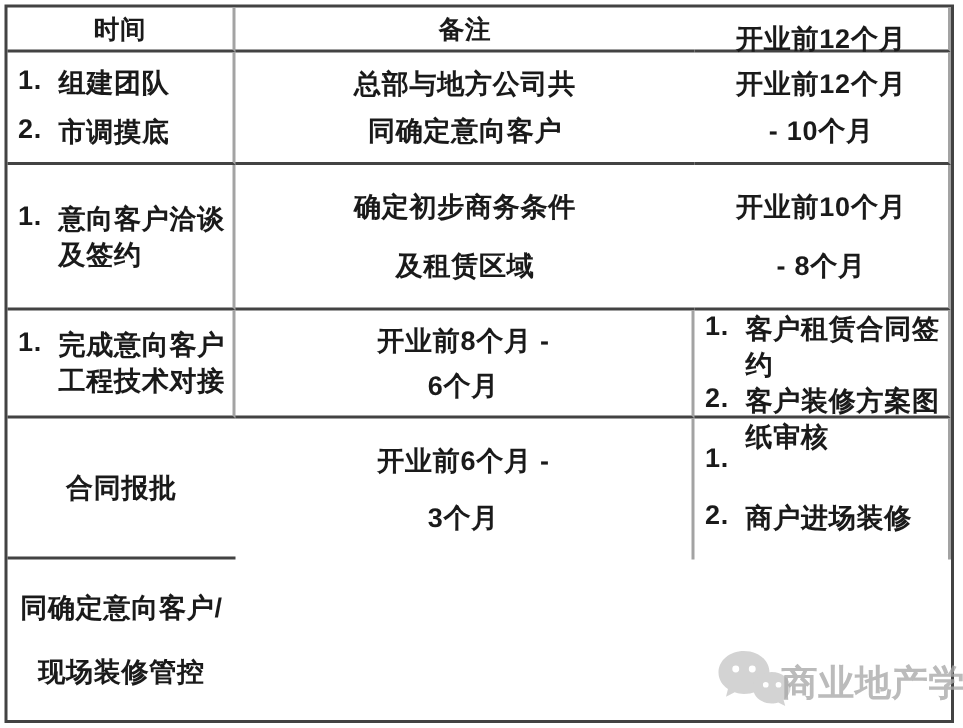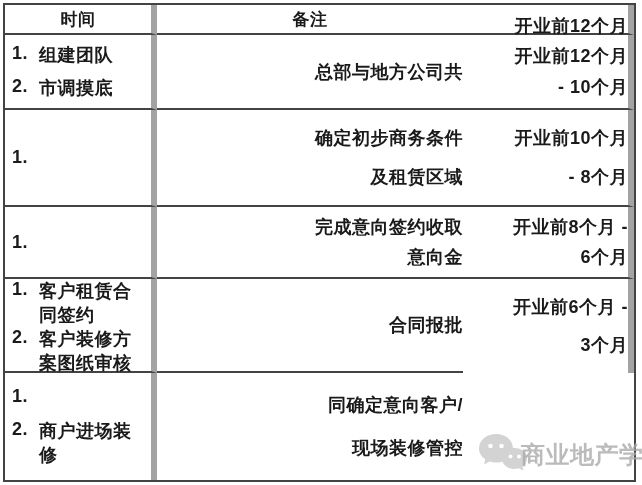--- a/index.html
+++ b/index.html
@@ -14,35 +14,35 @@
     position: absolute;
     left: 3px; top: 3px;
     width: 633px; height: 479px;
     border: 2px solid #434343;
     background: #ffffff;
     display: grid;
     grid-template-columns: 152px 306px 1fr;
     grid-template-rows: 30px 75px 97px 72px 94px 1fr;
   }
   .cell {
-    border-right: 6px solid #a3a3a3;
+    border-right: 2px solid #a3a3a3;
     border-bottom: 2px solid #434343;
     font-weight: bold;
     font-size: 18px;
     color: #1a1a1a;
     display: flex;
     letter-spacing: 0.5px;
   }
   .cell.last-col { border-right: none; }
   .cell.last-row { border-bottom: none; }
   .head { align-items: center; justify-content: center; font-size: 17px; }
   .time, .note {
     flex-direction: column;
     justify-content: space-evenly;
-    align-items: flex-end;
+    align-items: center;
     text-align: center;
   }
   .time.top { justify-content: flex-start; padding-top: 10px; }
   .tasks {
     flex-direction: column;
     justify-content: space-evenly;
     padding-left: 7px;
     padding-right: 4px;
   }
   .task { display: flex; }
@@ -82,48 +82,47 @@
       <span class="num">1.</span>
       <span class="txt">组建团队</span>
     </div>
     <div class="task">
       <span class="num">2.</span>
       <span class="txt">市调摸底</span>
     </div>
   </div>
   <div class="cell note last-col">
     <div class="line">总部与地方公司共</div>
+    <div class="line">同确定意向客户</div>
   </div>
 
   <div class="cell time">
     <div class="line">开业前12个月</div>
     <div class="line">- 10个月</div>
   </div>
   <div class="cell tasks">
     <div class="task">
       <span class="num">1.</span>
+      <span class="txt">意向客户洽谈及签约</span>
     </div>
   </div>
   <div class="cell note last-col">
     <div class="line">确定初步商务条件</div>
     <div class="line">及租赁区域</div>
   </div>
 
   <div class="cell time">
     <div class="line">开业前10个月</div>
     <div class="line">- 8个月</div>
   </div>
   <div class="cell tasks">
     <div class="task">
       <span class="num">1.</span>
+      <span class="txt">完成意向客户工程技术对接</span>
     </div>
-  </div>
-  <div class="cell note last-col">
-    <div class="line">完成意向签约收取</div>
-    <div class="line">意向金</div>
   </div>
 
   <div class="cell time">
     <div class="line">开业前8个月 -</div>
     <div class="line">6个月</div>
   </div>
   <div class="cell tasks">
     <div class="task">
       <span class="num">1.</span>
       <span class="txt">客户租赁合同签约</span>

